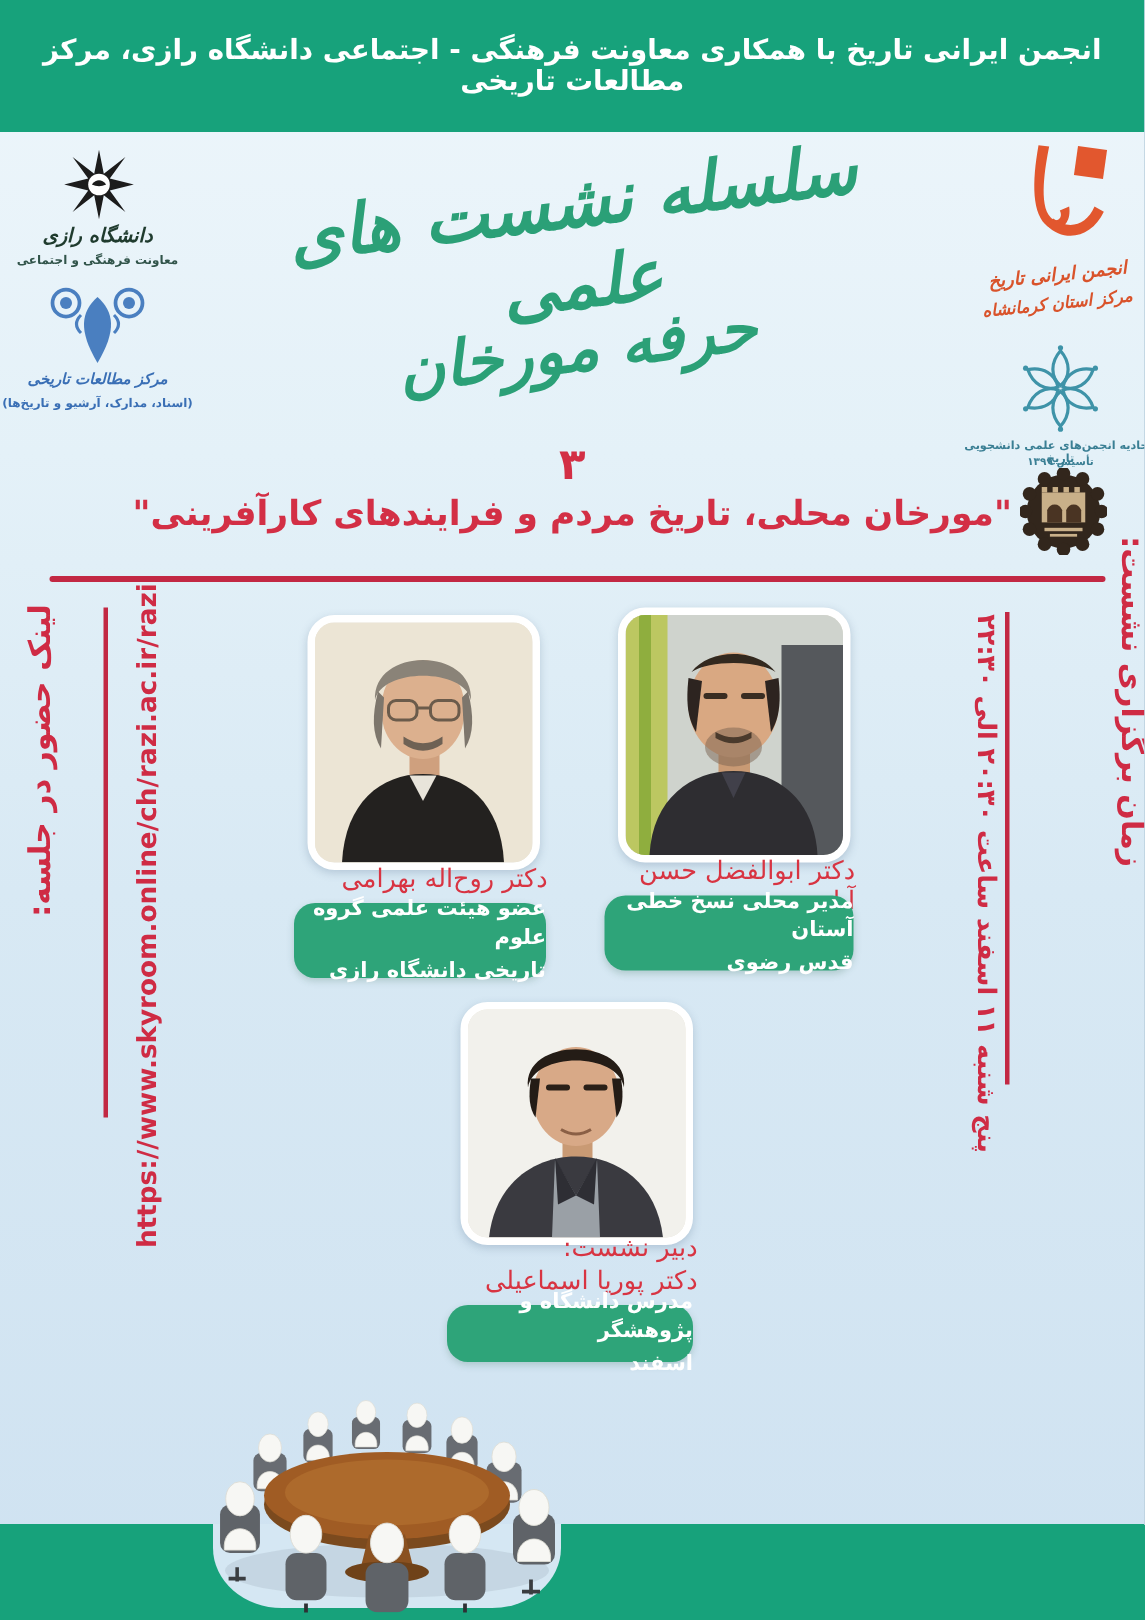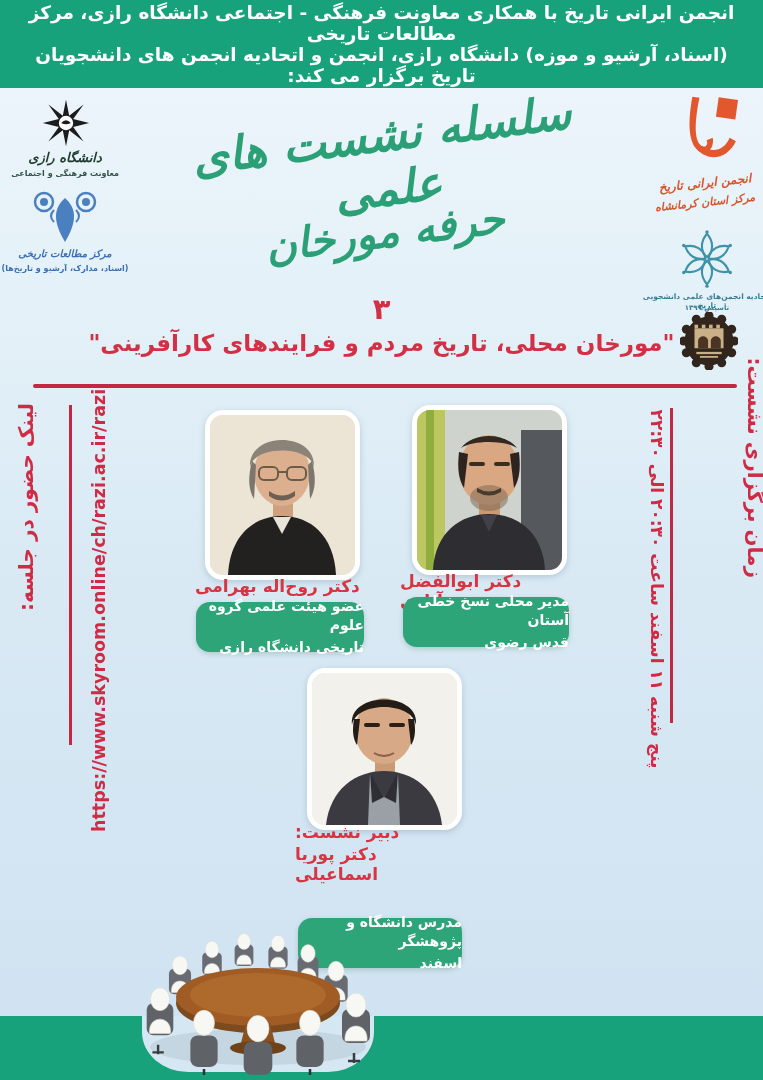--- a/index.html
+++ b/index.html
@@ -27,39 +27,38 @@
   .side-red{color:#cf2b44;font-weight:bold;text-align:center;white-space:nowrap;}
   .attend-label{left:-69px;top:485px;width:210px;height:44px;font-size:20px;transform:rotate(-90deg);}
   .attend-url{left:-104px;top:605px;width:420px;height:34px;font-size:17.5px;transform:rotate(-90deg);}
   .vline-left{left:69px;top:405px;width:3px;height:340px;background:#c22843;}
   .sched-label{left:655px;top:466px;width:180px;height:44px;font-size:20px;transform:rotate(90deg);}
   .sched-time{left:460px;top:572px;width:380px;height:34px;font-size:17px;transform:rotate(90deg);}
   .vline-right{left:670px;top:408px;width:3px;height:315px;background:#c22843;}
   
   .photo{border:5px solid #ffffff;border-radius:18px;overflow:hidden;background:#e8e4d8;box-shadow:0 2px 6px rgba(70,100,130,.25);}
   .photo svg{display:block;}
-  .p-name{color:#d83442;font-weight:bold;font-size:17px;text-align:left;}
+  .p-name{color:#d83442;font-weight:normal;font-size:17px;text-align:right;}
   .greenbox{background:#2ea479;color:#ffffff;border-radius:14px;text-align:right;
             display:flex;flex-direction:column;justify-content:center;gap:4px;box-shadow:0 2px 5px rgba(60,110,90,.25);}
   .greenbox .gl{font-size:14px;font-weight:bold;line-height:1.35;}
   
   .cap{width:130px;text-align:center;font-weight:bold;}
   
   .footbar{left:0;top:1016px;width:763px;height:64px;background:#17a27b;}
   .footnotch{left:142px;top:1016px;width:232px;height:56px;background:#d5e7f3;
              border-bottom-left-radius:46px 40px;border-bottom-right-radius:46px 40px;}
 </style>
 </head>
 <body>
 
 <div class="poster">
 
   <header class="abs topbar">
     <div class="line rtl">انجمن ایرانی تاریخ با همکاری معاونت فرهنگی - اجتماعی دانشگاه رازی، مرکز مطالعات تاریخی</div>
-    <div class="line rtl">(اسناد، آرشیو و موزه) دانشگاه رازی، انجمن و اتحادیه انجمن های دانشجویان تاریخ برگزار می کند:</div>
   </header>
 
   <div class="abs" style="left:42px;top:99px;width:48px;height:48px;">
     <svg width="48" height="48" viewBox="0 0 60 60">
       <path fill="#1c1c1c" d="M30 1 L34 21 L52 7 L39 25 L59 30 L39 35 L52 53 L34 39 L30 59 L26 39 L8 53 L21 35 L1 30 L21 25 L8 7 L26 21 Z"></path>
       <circle cx="30" cy="30" r="9" fill="#ffffff"></circle>
       <path fill="#1c1c1c" d="M24 30 q6 -7 12 0 q-6 3 -12 0 Z"></path>
     </svg>
   </div>
   <div class="abs cap rtl" style="left:0px;top:150px;color:#1f3b2e;font-size:13px;font-style:italic;">دانشگاه رازی</div>
@@ -215,21 +214,21 @@
       <rect x="77" y="50" width="16" height="4" rx="2" fill="#2a2018"></rect>
       <path d="M62 80 Q72 86 82 80" stroke="#8a5f45" stroke-width="2" fill="none"></path>
       <path d="M14 152 C18 116 44 98 72 98 C100 98 126 116 130 152 Z" fill="#3a3a40"></path>
       <path d="M58 100 L72 124 L86 100 L88 152 L56 152 Z" fill="#9aa0a6"></path>
       <path d="M58 99 L72 124 L60 130 Z" fill="#2e2e34"></path>
       <path d="M86 99 L72 124 L84 130 Z" fill="#2e2e34"></path>
     </svg>
   </div>
   <div class="abs p-name rtl" style="left:295px;top:822px;width:170px;">دبیر نشست:</div>
   <div class="abs p-name rtl" style="left:295px;top:844px;width:170px;">دکتر پوریا اسماعیلی</div>
-  <div class="abs greenbox" style="left:298px;top:870px;width:164px;height:50px;margin-top:48px;">
+  <div class="abs greenbox" style="left:298px;top:870px;width:164px;height:38px;">
     <div class="gl rtl">مدرس دانشگاه و پژوهشگر</div>
     <div class="gl rtl">اسفند</div>
   </div>
 
   <div class="abs footbar"></div>
   <div class="abs footnotch"></div>
   <div class="abs" style="left:140px;top:925px;width:236px;height:150px;">
     <svg width="236" height="150" viewBox="0 0 236 150">
       <ellipse cx="118" cy="122" rx="108" ry="18" fill="#b8c8d6" opacity="0.55"></ellipse>
 

